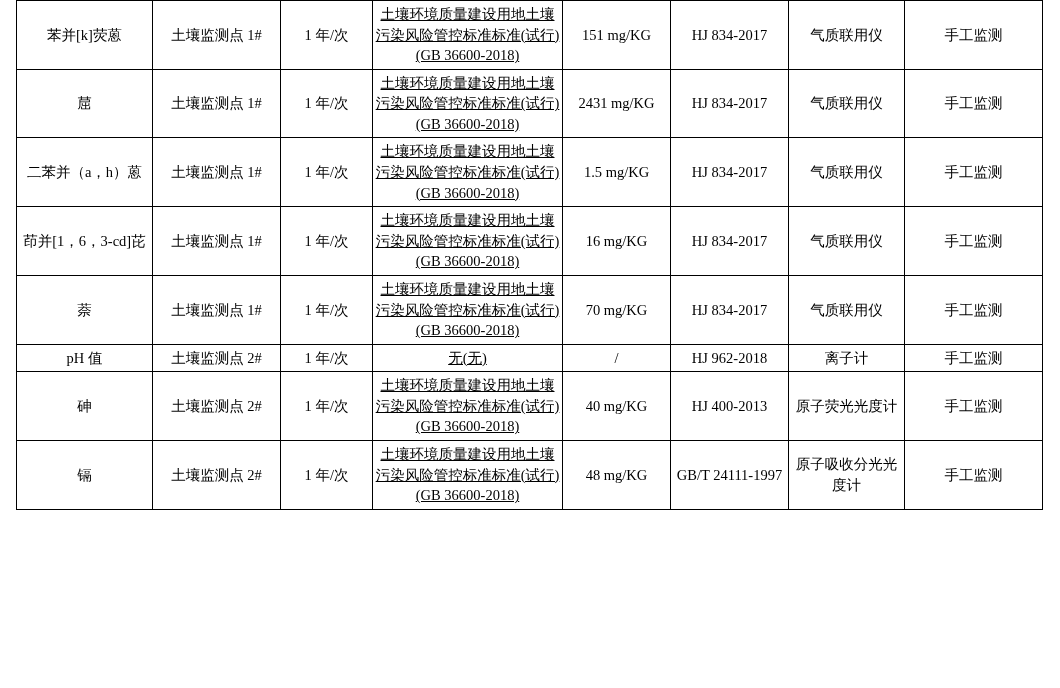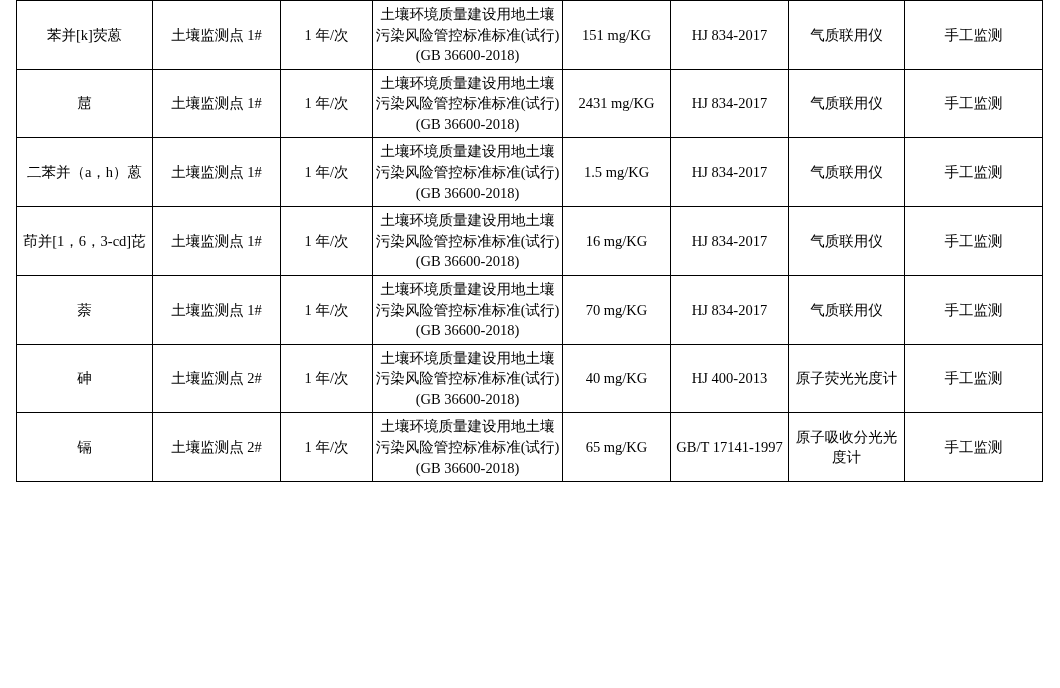--- a/index.html
+++ b/index.html
@@ -46,20 +46,21 @@
   col.c4 { width: 108px; }
   col.c5 { width: 118px; }
   col.c6 { width: 116px; }
   col.c7 { width: 138px; }
 
   .cell-std {
     font-size: 14px;
     line-height: 1.35;
     padding-left: 6px;
     padding-right: 6px;
+    text-decoration: underline;
   }
   .cell-val, .cell-method, .cell-instr, .cell-mode, .cell-freq, .cell-point {
     font-size: 14.5px;
   }
   .top-row td { border-top: 1px solid #000000; }
 </style>
 </head>
 <body>
 
 <div class="page">
@@ -119,34 +120,44 @@
         <td>萘</td>
         <td class="cell-point">土壤监测点 1#</td>
         <td class="cell-freq">1 年/次</td>
         <td class="cell-std">土壤环境质量建设用地土壤污染风险管控标准标准(试行)(GB 36600-2018)</td>
         <td class="cell-val">70 mg/KG</td>
         <td class="cell-method">HJ 834-2017</td>
         <td class="cell-instr">气质联用仪</td>
         <td class="cell-mode">手工监测</td>
       </tr>
       <tr>
+        <td>pH 值</td>
+        <td class="cell-point">土壤监测点 2#</td>
+        <td class="cell-freq">1 年/次</td>
+        <td class="cell-std">无(无)</td>
+        <td class="cell-val">/</td>
+        <td class="cell-method">HJ 962-2018</td>
+        <td class="cell-instr">离子计</td>
+        <td class="cell-mode">手工监测</td>
+      </tr>
+      <tr>
         <td>砷</td>
         <td class="cell-point">土壤监测点 2#</td>
         <td class="cell-freq">1 年/次</td>
         <td class="cell-std">土壤环境质量建设用地土壤污染风险管控标准标准(试行)(GB 36600-2018)</td>
         <td class="cell-val">40 mg/KG</td>
         <td class="cell-method">HJ 400-2013</td>
         <td class="cell-instr">原子荧光光度计</td>
         <td class="cell-mode">手工监测</td>
       </tr>
       <tr>
         <td>镉</td>
         <td class="cell-point">土壤监测点 2#</td>
         <td class="cell-freq">1 年/次</td>
         <td class="cell-std">土壤环境质量建设用地土壤污染风险管控标准标准(试行)(GB 36600-2018)</td>
-        <td class="cell-val">65 mg/KG</td>
-        <td class="cell-method">GB/T 17141-1997</td>
+        <td class="cell-val">48 mg/KG</td>
+        <td class="cell-method">GB/T 24111-1997</td>
         <td class="cell-instr">原子吸收分光光度计</td>
         <td class="cell-mode">手工监测</td>
       </tr>
     </tbody>
   </table>
 </div>
 
 </body></html>

